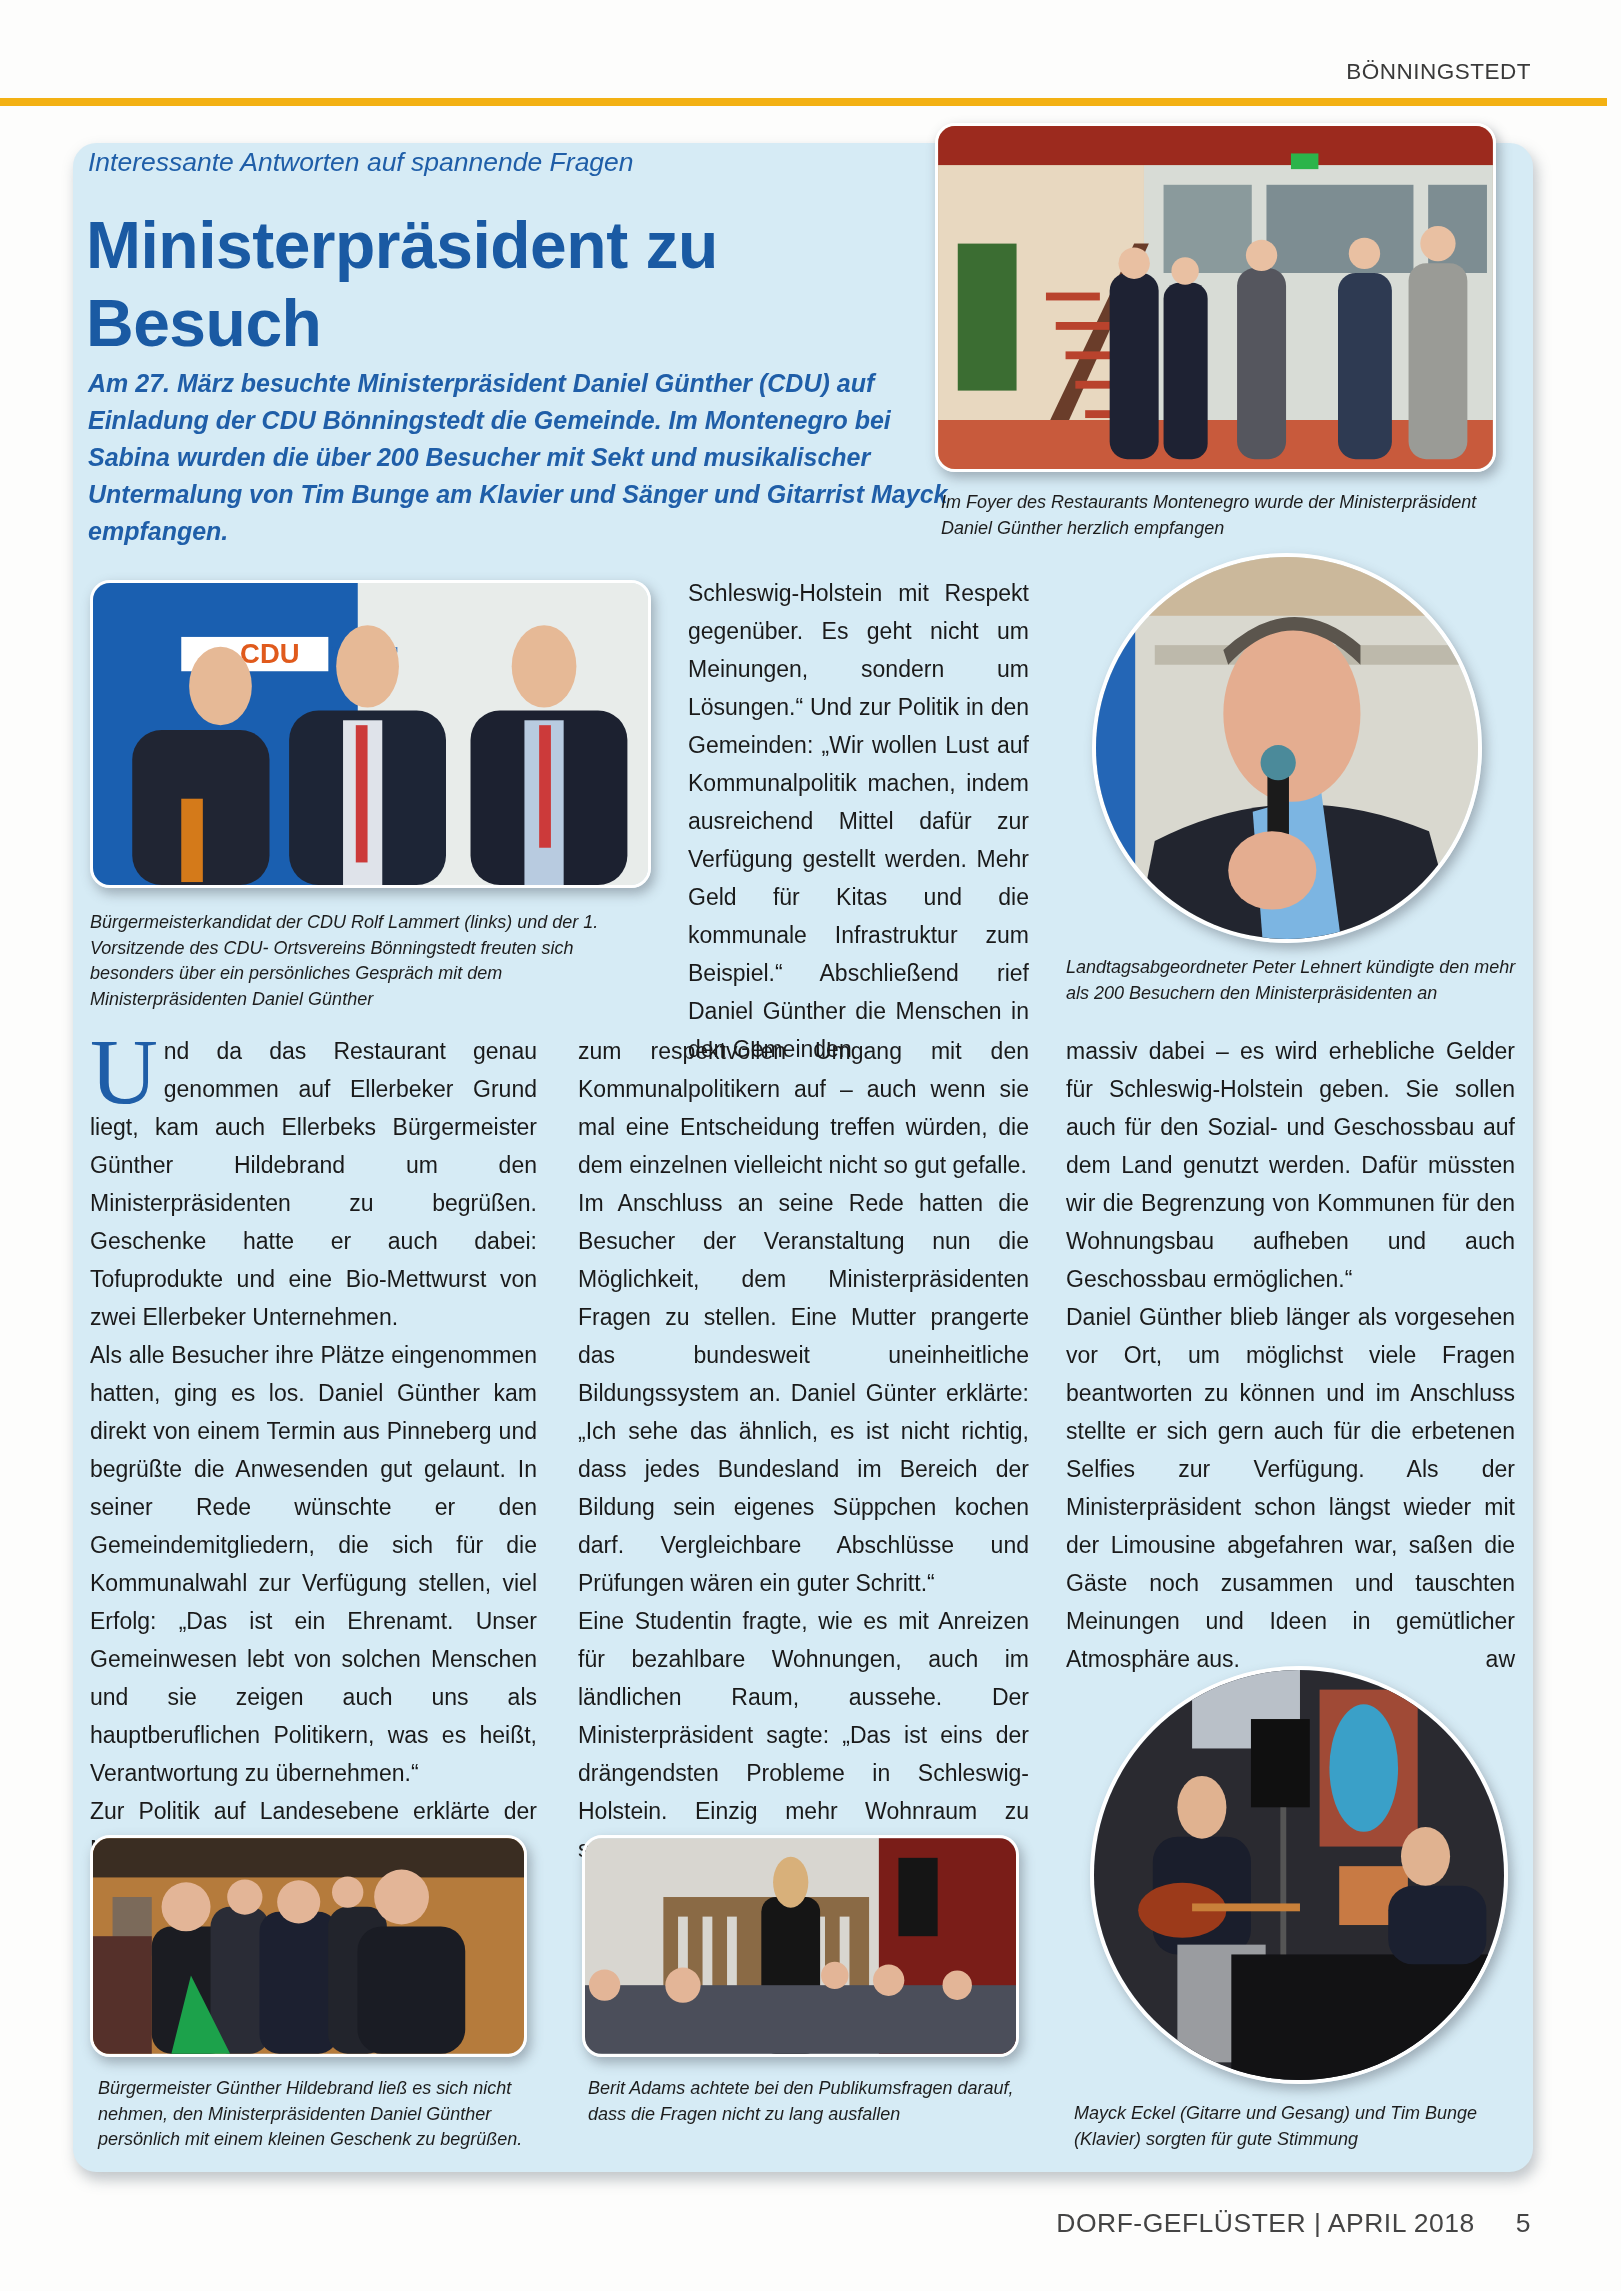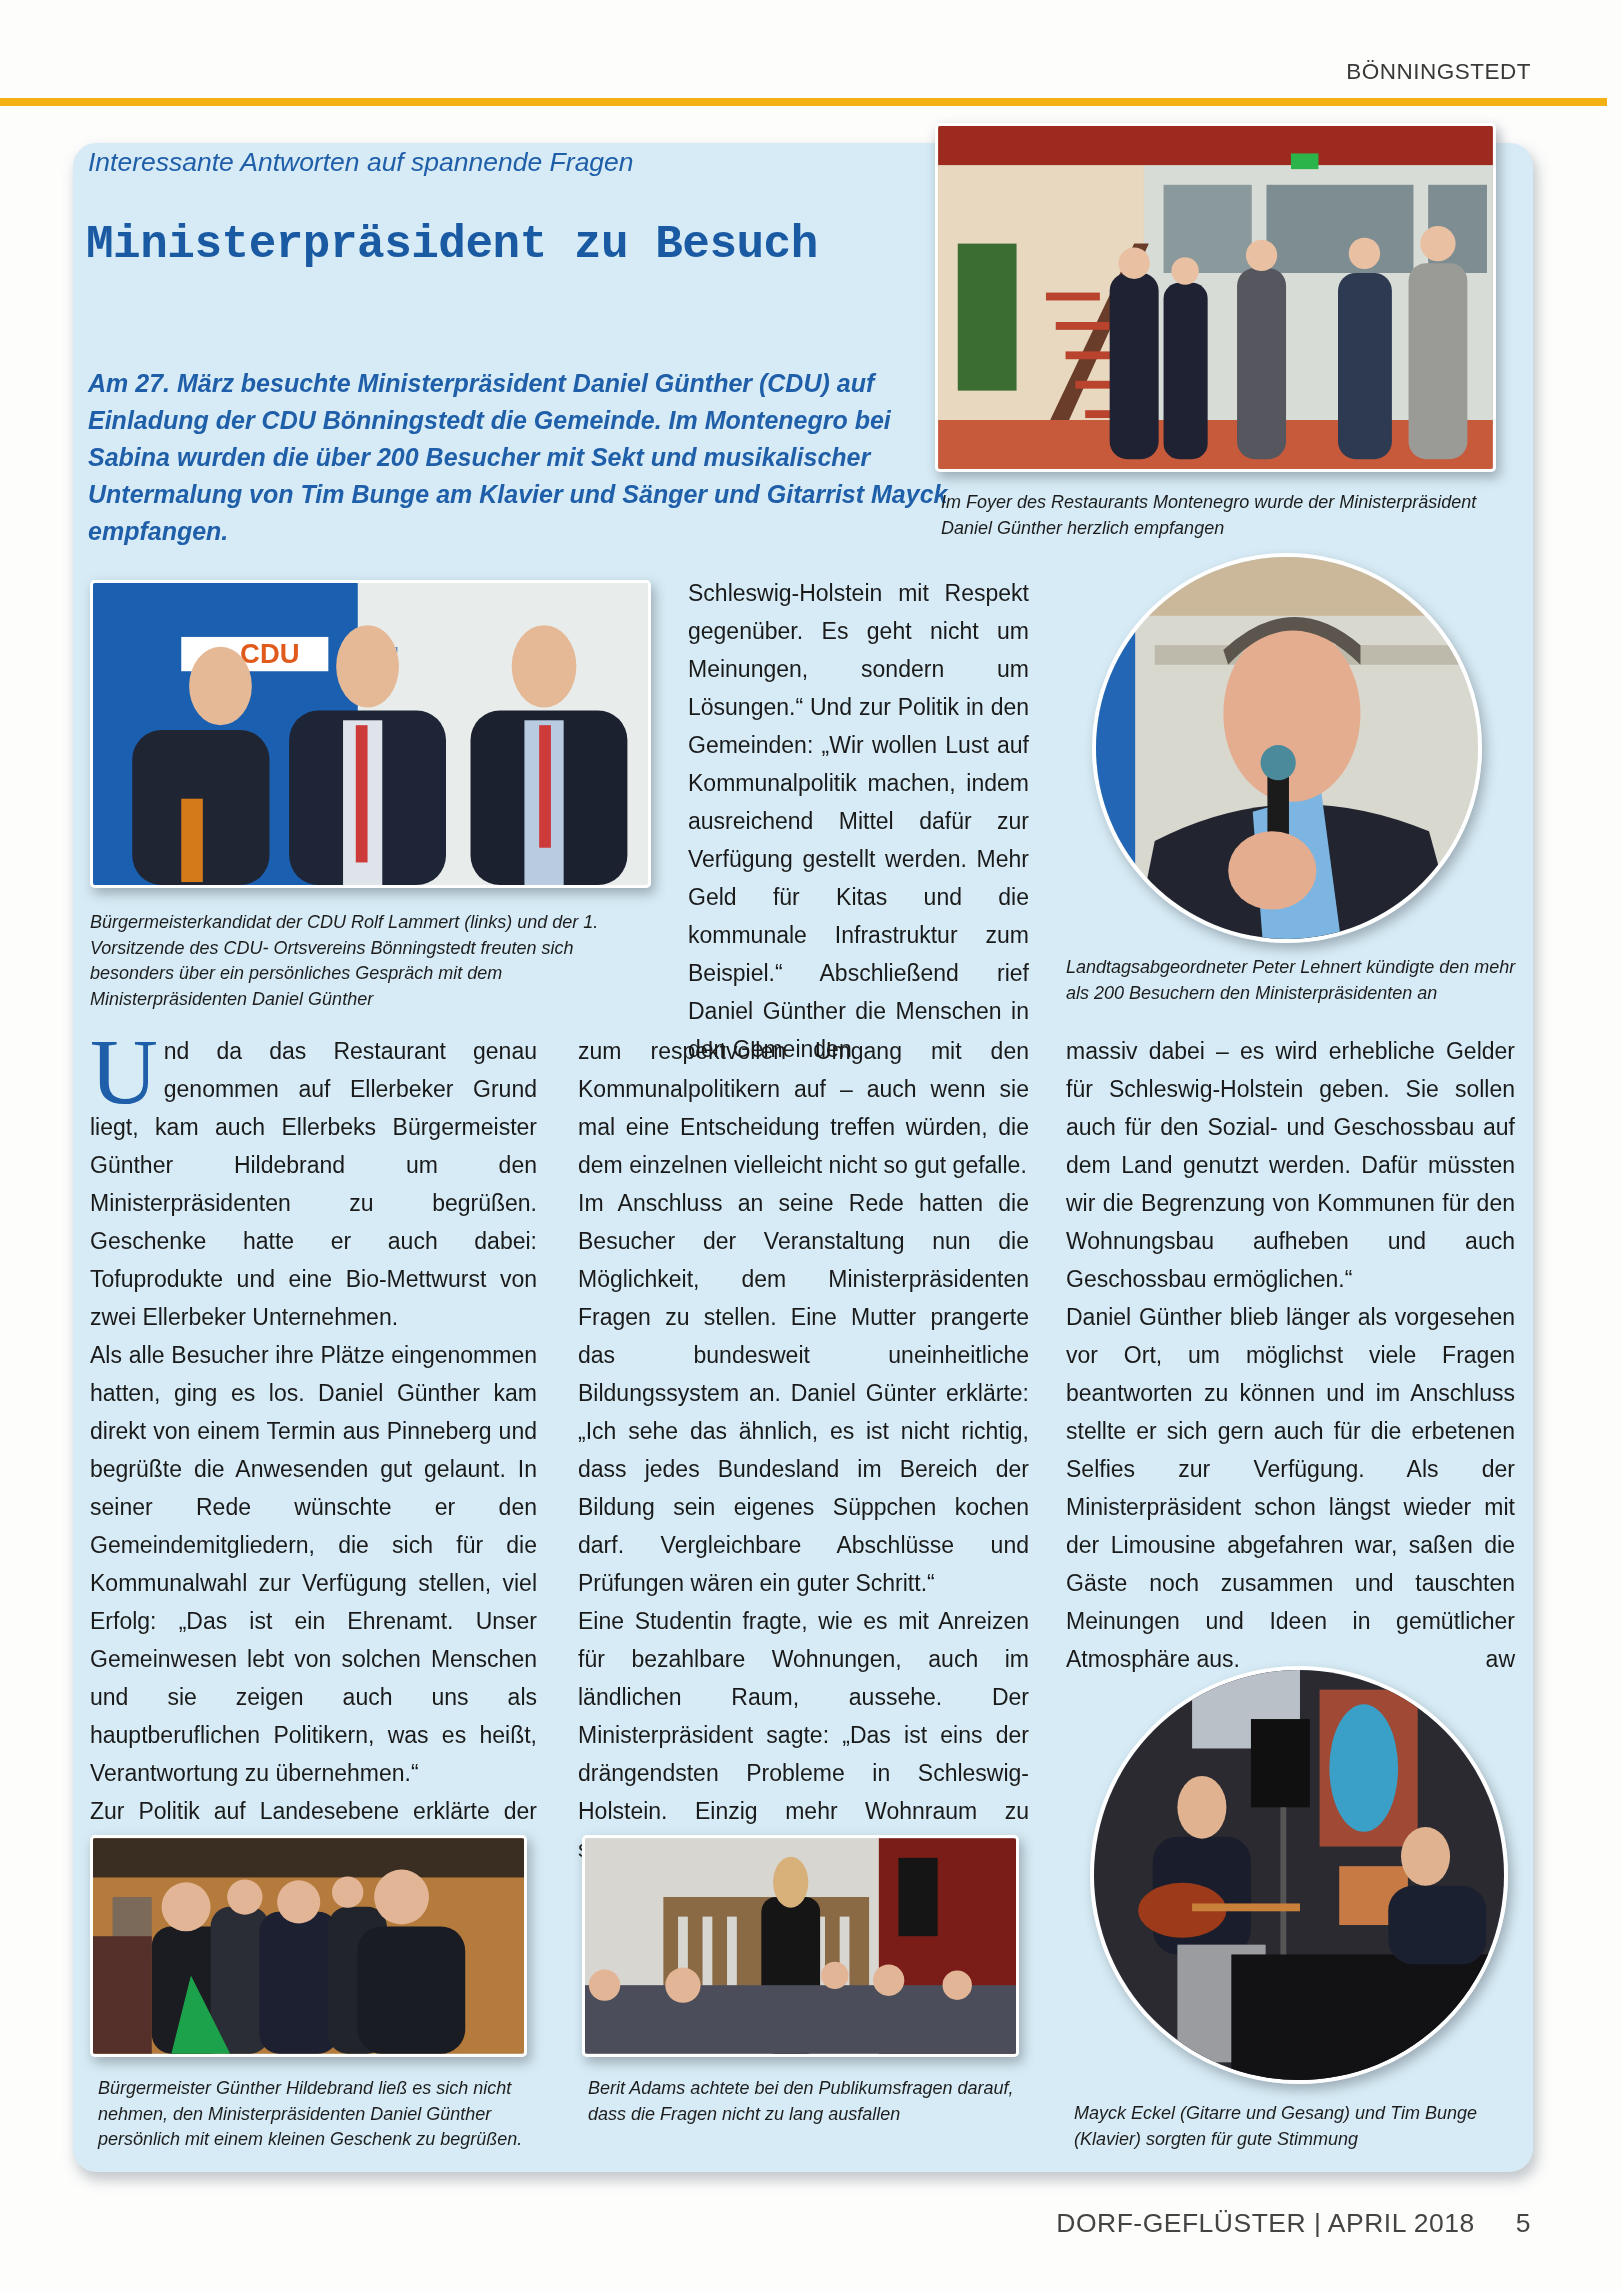--- a/index.html
+++ b/index.html
@@ -24,31 +24,31 @@
       border-radius: 23.5px;
       box-shadow: 3.9px 7.8px 13.7px rgba(120,130,140,0.45);
     }
     .kicker {
       position: absolute; left: 88px; top: 147px;
       font-size: 26.5px; font-style: italic; font-weight: normal; color: #1f5ea8;
       font-family: "Liberation Sans", sans-serif;
     }
     .headline {
       position: absolute; left: 86px; top: 206px; width: 843px;
-      font-size: 46px; line-height: 78px; font-weight: bold; color: #1a5aa3;
-      font-family: Liberation Mono, monospace;
+      font-size: 66px; line-height: 78px; font-weight: bold; color: #1a5aa3;
+      font-family: Liberation Sans, sans-serif;
       letter-spacing: -0.5px;
     }
     .lead {
       position: absolute; left: 88px; top: 365px; width: 863px;
       font-size: 25px; line-height: 37px; font-style: italic; font-weight: bold; color: #1f5ea8;
       font-family: "Liberation Sans", sans-serif;
     }
     .photo {
-      position: absolute; border-radius: 5px; overflow: hidden;
+      position: absolute; border-radius: 20px; overflow: hidden;
       border: 3.9px solid #fff;
       box-shadow: 3.9px 5.9px 11.8px rgba(90,100,110,0.45);
     }
     .photo.round { border-radius: 50%; border-width: 4.9px; }
     .caption {
       position: absolute; font-style: italic; color: #1d1d1d;
       font-size: 18px; line-height: 25.5px;
       font-family: "Liberation Sans", sans-serif;
     }
     .col {

